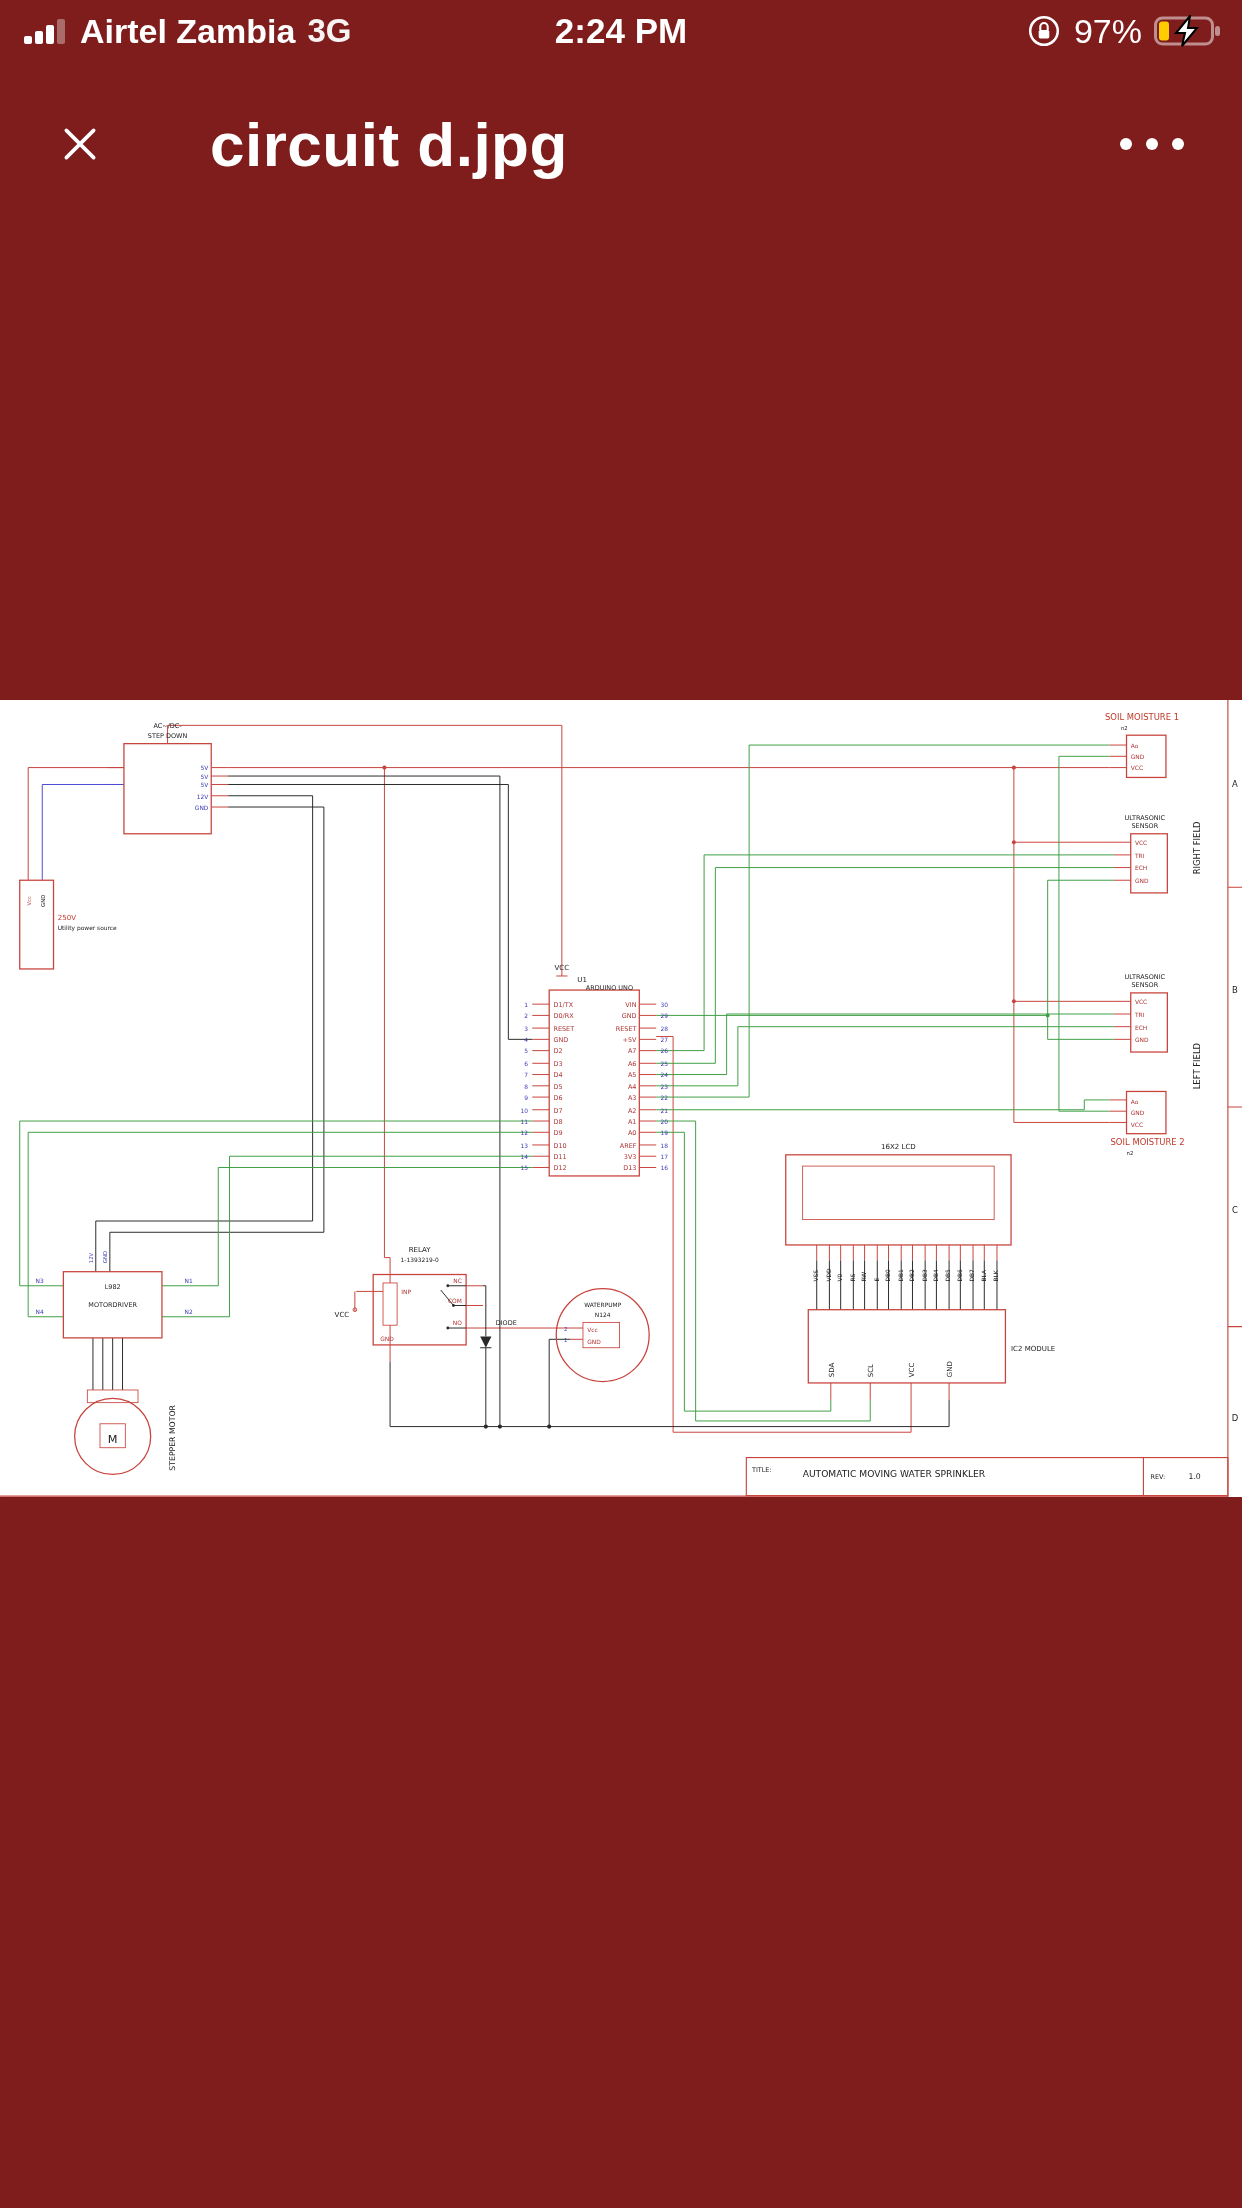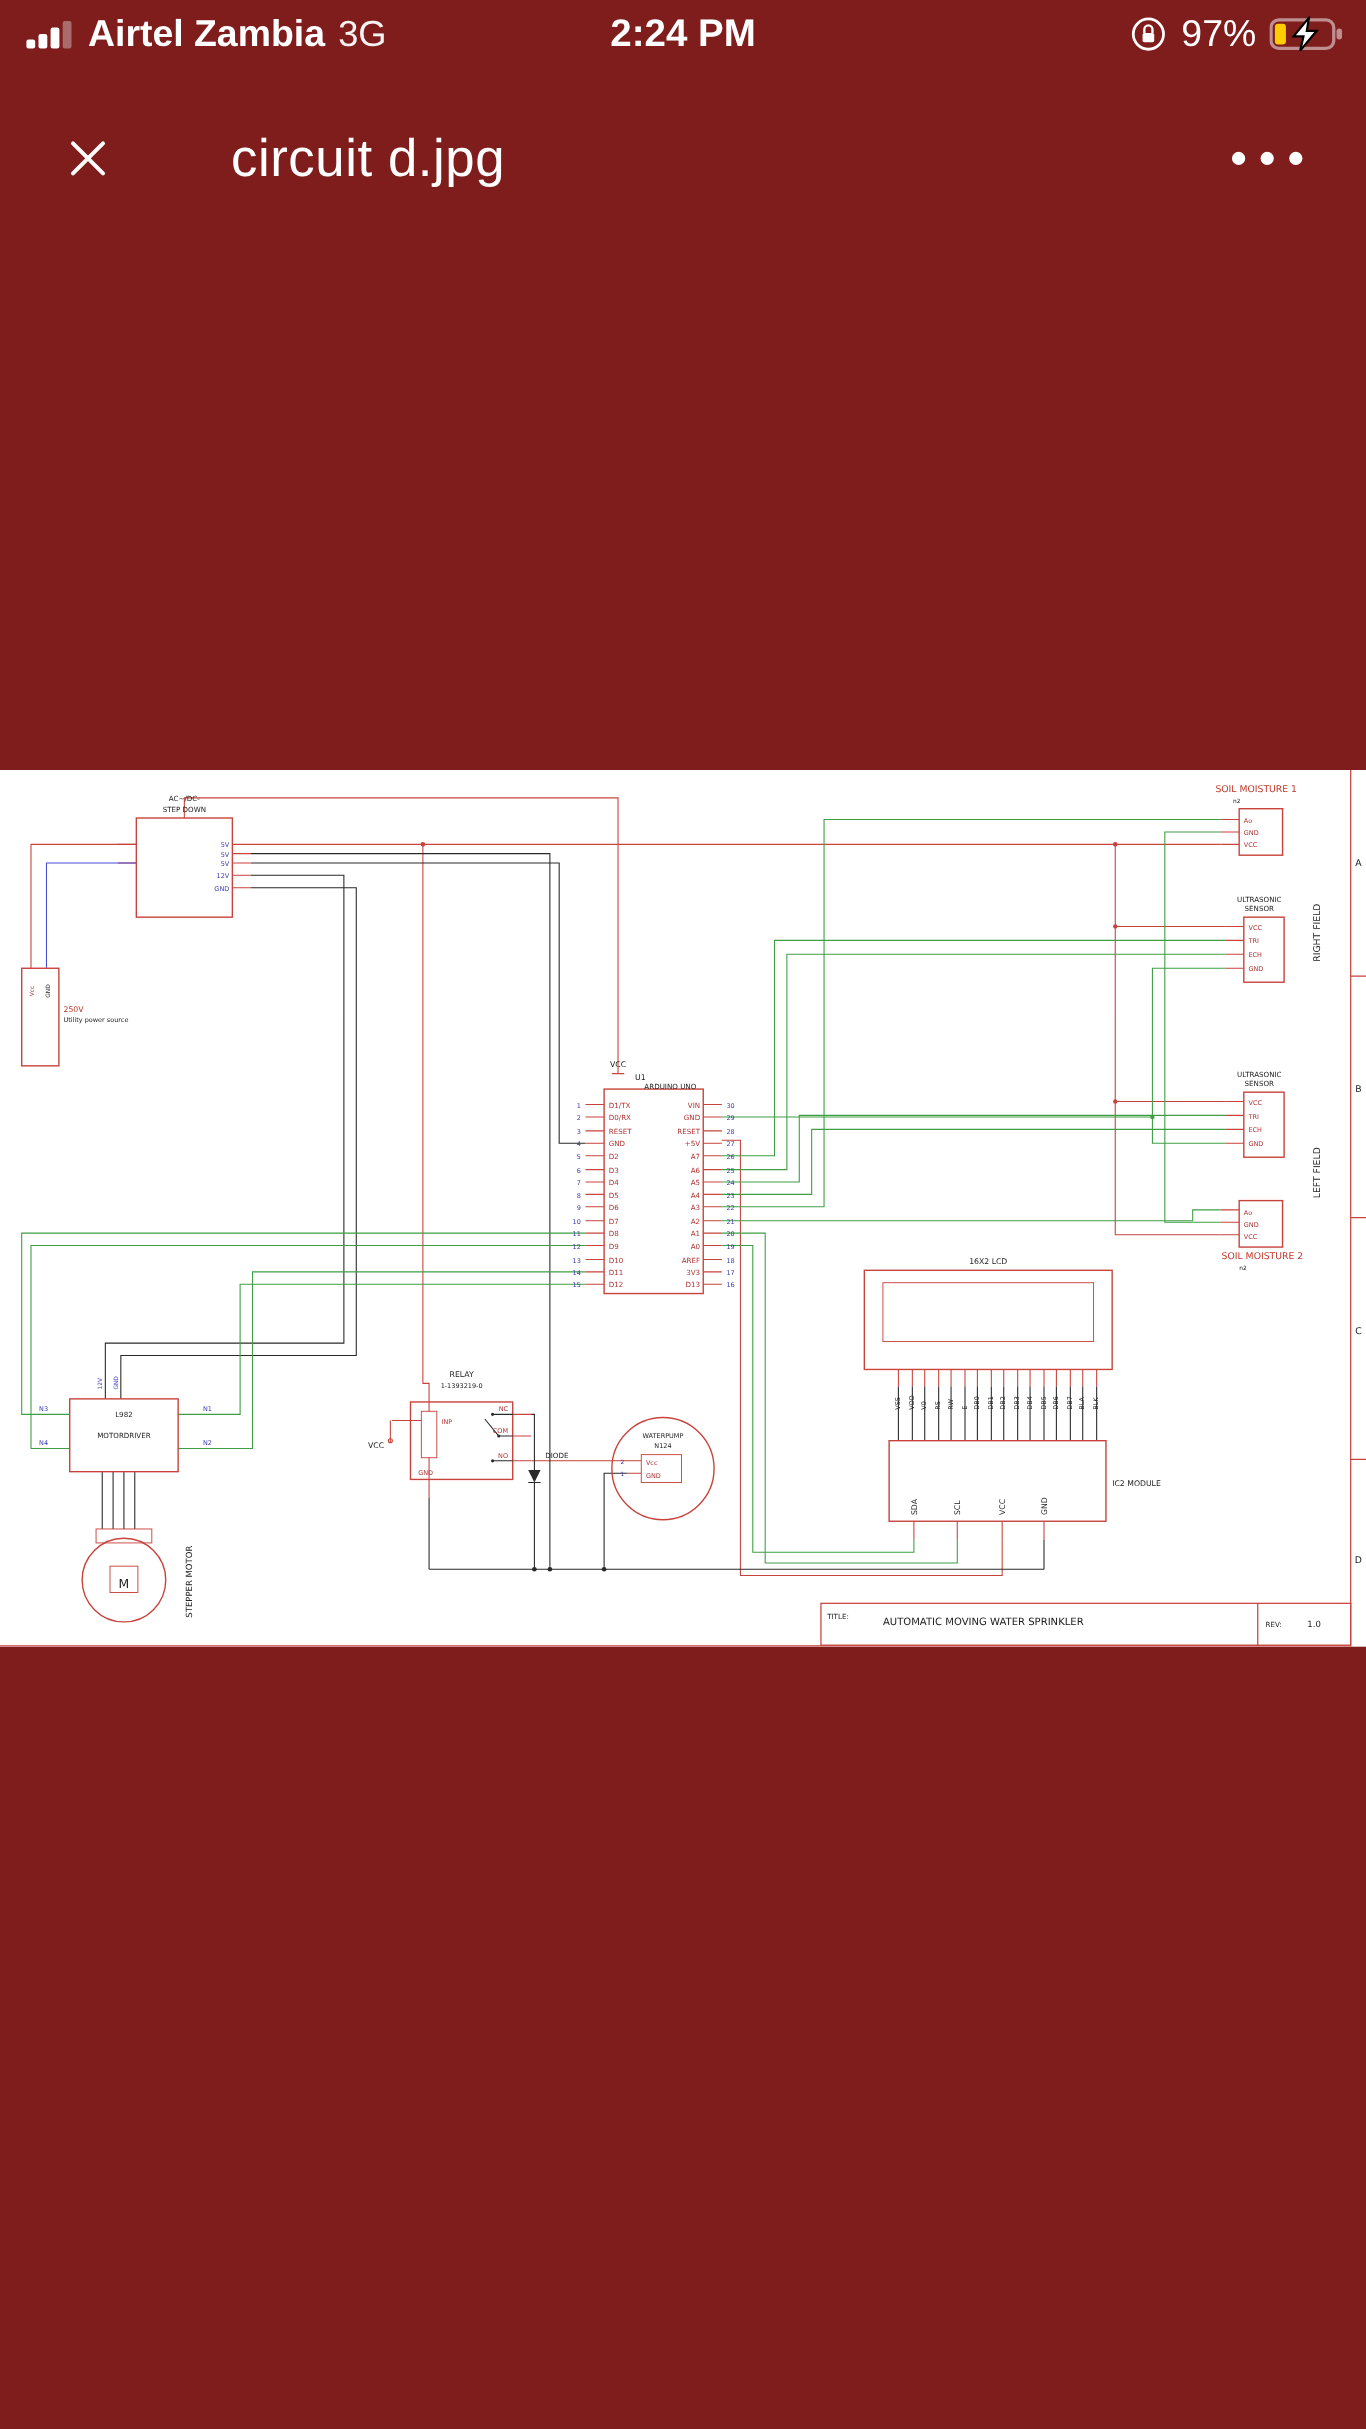--- a/index.html
+++ b/index.html
@@ -2,28 +2,28 @@
 <html><head>
 <meta charset="utf-8">
 <style>
   html,body{margin:0;padding:0;background:#000;}
   .screen{position:relative;width:1242px;height:2208px;background:#7f1d1d;overflow:hidden;
           font-family:"Liberation Sans",sans-serif;color:#fff;}
   
   .status-bar{position:absolute;top:0;left:0;right:0;height:62px;display:flex;align-items:center;}
   .sb-left{display:flex;align-items:center;gap:12px;margin-left:22px;}
   .sb-carrier{font-size:34px;font-weight:600;}
-  .sb-network{font-size:33px;font-weight:400;opacity:.95;}
+  .sb-network{font-size:33px;font-weight:700;opacity:.95;}
   .sb-time{position:absolute;left:50%;transform:translateX(-50%);font-size:35px;font-weight:600;}
   .sb-right{position:absolute;right:20px;display:flex;align-items:center;gap:12px;}
   .sb-batt-pct{font-size:34px;font-weight:400;}
   
   .viewer-bar{position:absolute;top:112px;left:0;right:0;height:64px;display:flex;align-items:center;}
   .close-btn{margin-left:56px;width:48px;height:48px;display:flex;align-items:center;justify-content:center;cursor:pointer;}
-  .viewer-title{margin-left:106px;font-size:48px;font-weight:400;color:#fff;letter-spacing:.5px;}
+  .viewer-title{margin-left:106px;font-size:62px;font-weight:700;color:#fff;letter-spacing:.5px;}
   .more-btn{margin-left:auto;margin-right:50px;width:80px;height:48px;display:flex;align-items:center;justify-content:center;cursor:pointer;}
   
   .image-area{position:absolute;top:700px;left:0;width:1242px;height:797px;background:#fff;}
   .image-area svg{display:block;width:1242px;height:797px;font-family:"DejaVu Sans",sans-serif;}
   
   .box{fill:none;stroke:#c8433c;stroke-width:.9;}
   .box2{fill:none;stroke:#c8433c;stroke-width:.6;}
   .wr{fill:none;stroke:#c8433c;stroke-width:.7;}
   .wg{fill:none;stroke:#3f9e44;stroke-width:.7;}
   .wk{fill:none;stroke:#2a2a2a;stroke-width:.7;}

